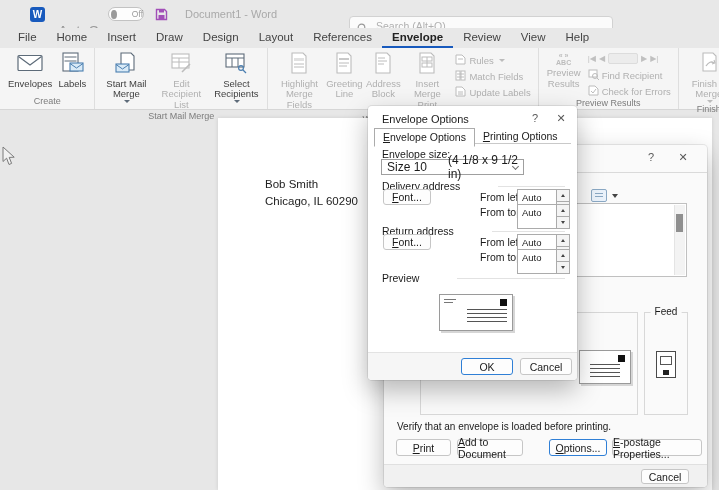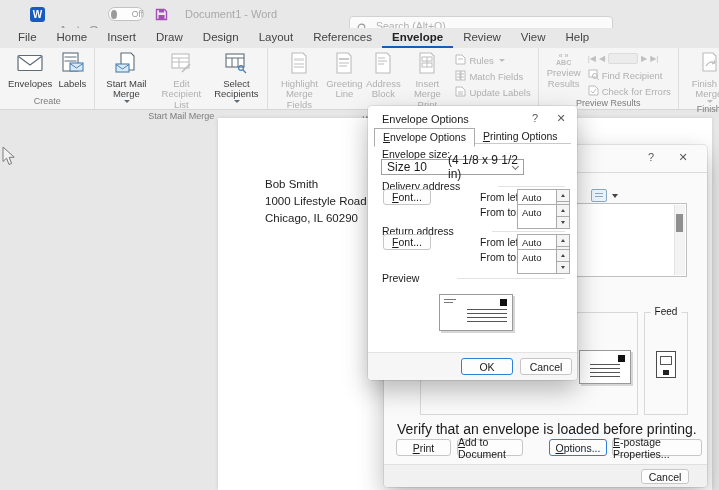--- a/index.html
+++ b/index.html
@@ -78,21 +78,21 @@
                  border-right:3px solid transparent; border-top:4px solid #444; }
   .addr-box { position:absolute; left:10px; top:58px; width:293px; height:74px; background:#fff; border:1px solid #c0c0c0; }
   .addr-scroll { position:absolute; right:1px; top:1px; width:11px; height:70px; background:#f3f3f3; border-left:1px solid #e4e4e4; }
   .addr-thumb { position:absolute; right:2px; top:9px; width:7px; height:18px; background:#8f8f8f; }
   .gbox { position:absolute; border:1px solid #d8d8d8; background:transparent;text-align:right; }
   .gbox-label { position:absolute; top:-7px; left:50%; transform:translateX(-50%); background:#fafafa;
                 padding:0 4px; font-size:10px; color:#1a1a1a; white-space:nowrap; }
   .feed-icon { position:absolute; left:272px; top:206px; width:20px; height:27px; border:1px solid #4a4a4a; background:#fff; }
   .feed-icon .fenv { position:absolute; left:3px; top:4px; width:12px; height:9px; border:1px solid #555; }
   .feed-icon .fblob { position:absolute; left:6px; bottom:2px; width:6px; height:5px; background:#222; }
-  .verify-text { position:absolute; left:13px; top:276px; font-size:14px; color:#1a1a1a; }
+  .verify-text { position:absolute; left:13px; top:276px; font-size:10px; color:#1a1a1a; }
   .dlg2-footer { position:absolute; left:0; top:319px; width:100%; height:23px; background:#f1f1f1; border-top:1px solid #e0e0e0; }
 
   
   .envlp { position:absolute; background:#fff; border:1px solid #9a9a9a; box-shadow:2px 2px 0 #d6d6d6; }
   .envlp .stamp { position:absolute; top:4px; right:5px; width:7px; height:7px; background:#111; }
   .envlp .ret i { display:block; height:1px; background:#777; margin-bottom:2px; }
   .envlp .addr i { display:block; height:1px; background:#555; margin-bottom:3px; }
 
   
   .dlg1 { left:368px; top:106px; width:209px; height:274px; background:#ffffff; z-index:10; }
@@ -382,21 +382,20 @@
         </div>
       </div>
       <div class="rg-label">Finish</div>
     </div>
 
   </div>
 
   <div class="page">
     <div class="doc-address">
       <div>Bob Smith</div>
-      <div>1000 Lifestyle Road</div>
       <div>Chicago, IL 60290</div>
     </div>
   </div>
 
   <div class="dlg dlg2">
     <span class="dlg-glyph" style="position:absolute;left:260px;top:6px;width:14px">?</span>
     <span class="dlg-glyph" style="position:absolute;left:292px;top:6px;width:14px">✕</span>
     <div class="tabline"></div>
 
     <span class="abook-icon"></span>

